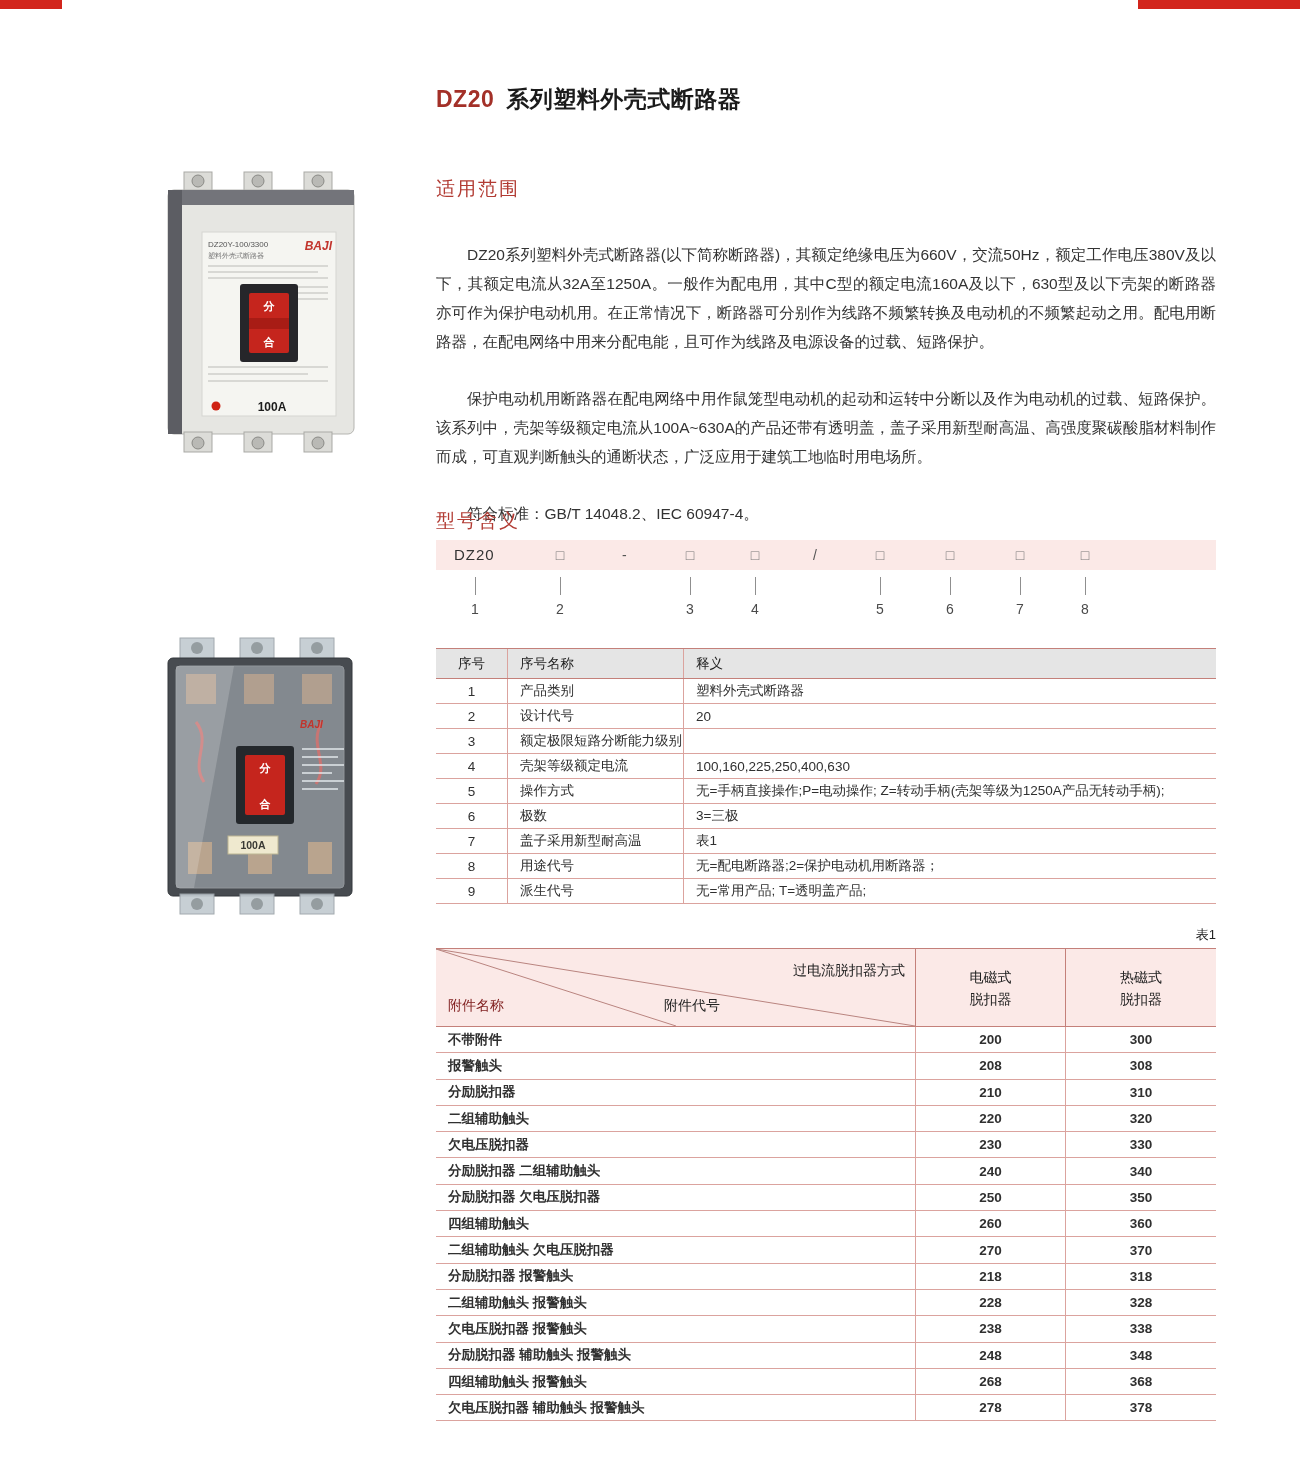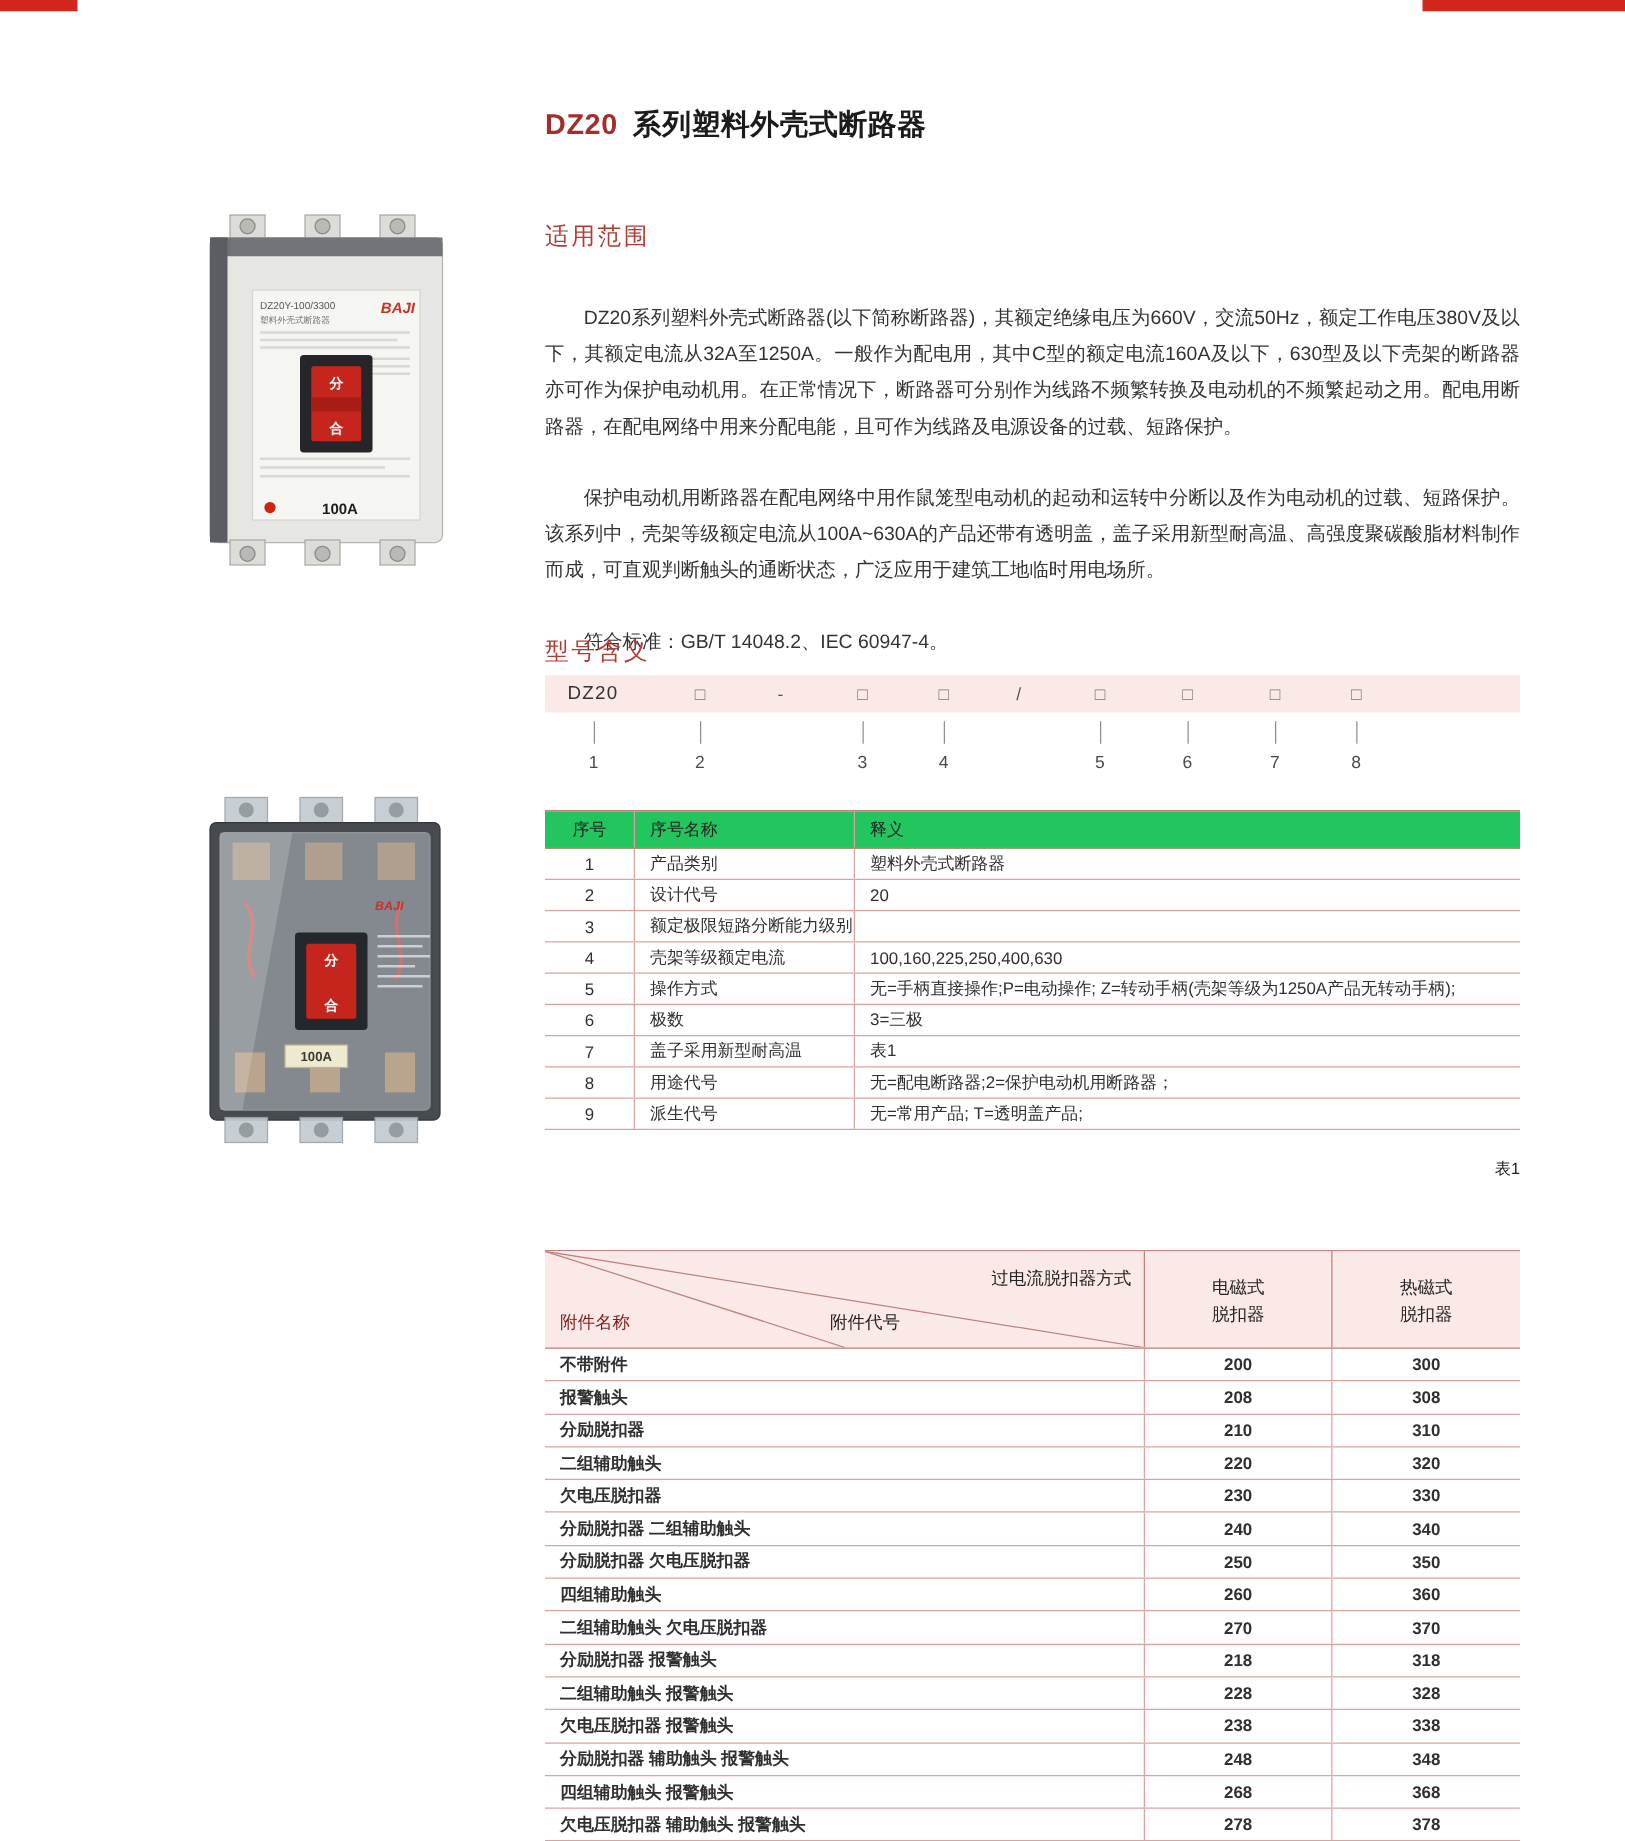--- a/index.html
+++ b/index.html
@@ -39,30 +39,30 @@
   .band .box { width: 16px; text-align: center; font-size: 14px; color: #7a7a7a; }
   .band .sep { font-size: 14px; color: #555; }
 
   .legs { left: 436px; top: 572px; width: 780px; height: 56px; }
   .leg { position: absolute; top: 0; width: 40px; text-align: center; }
   .tick { width: 1px; height: 18px; background: #8f8f8f; margin: 5px auto 0; }
   .num { margin-top: 6px; font-size: 14px; color: #4a4a4a; }
 
   
   .mtable { left: 436px; top: 648px; width: 780px; border-top: 1px solid #c4807a; font-size: 13.5px; }
-  .mt-head { display: flex; height: 30px; background: #22c55e; border-bottom: 1px solid #c4807a; color: #222; }
+  .mt-head { display: flex; height: 30px; background: #e5e5e5; border-bottom: 1px solid #c4807a; color: #222; }
   .mt-row { display: flex; height: 25px; border-bottom: 1px solid #dba39e; }
   .mt-c1 { width: 72px; display: flex; align-items: center; justify-content: center; border-right: 1px solid #dba39e; }
   .mt-c2 { width: 176px; display: flex; align-items: center; padding-left: 12px; border-right: 1px solid #dba39e; }
   .mt-c3 { flex: 1; display: flex; align-items: center; padding-left: 12px; }
   .mt-head .mt-c1, .mt-head .mt-c2 { border-right: 1px solid #dba39e; }
 
   
   .t1-caption { left: 1140px; top: 926px; width: 76px; text-align: right; font-size: 13px; color: #222; }
-  .t1 { left: 436px; top: 1000px; width: 780px; border-top: 1px solid #c4807a; font-size: 13.5px; }
+  .t1 { left: 436px; top: 948px; width: 780px; border-top: 1px solid #c4807a; font-size: 13.5px; }
   .t1-head { display: flex; height: 78px; background: #fbe9e7; border-bottom: 1px solid #c4807a; }
   .t1-corner { position: relative; width: 480px; border-right: 1px solid #c4807a; }
   .t1-corner svg { position: absolute; left: 0; top: 0; }
   .t1-corner .tr  { position: absolute; right: 10px; top: 13px; font-size: 14px; color: #222; }
   .t1-corner .mid { position: absolute; left: 228px; bottom: 11px; font-size: 14px; color: #222; }
   .t1-corner .bl  { position: absolute; left: 12px;  bottom: 11px; font-size: 14px; color: #7f1d1d; }
   .t1-colh { width: 150px; display: flex; flex-direction: column; align-items: center; justify-content: center; line-height: 22px; font-size: 14px; color: #222; }
   .t1-colh.mid-col { border-right: 1px solid #c4807a; }
   .t1-row { display: flex; height: 26.3px; border-bottom: 1px solid #dba39e; font-weight: bold; }
   .t1-c1 { width: 480px; display: flex; align-items: center; padding-left: 12px; border-right: 1px solid #dba39e; }

